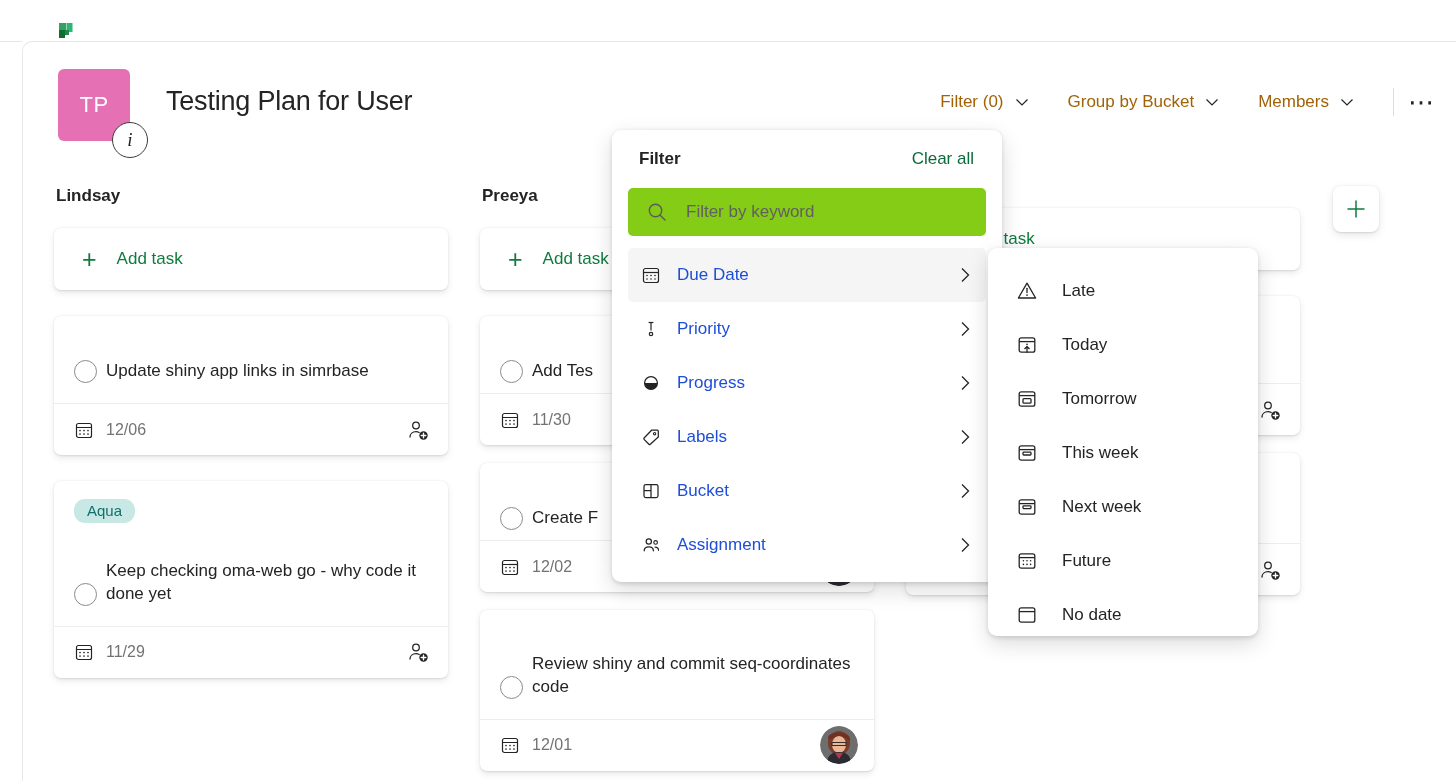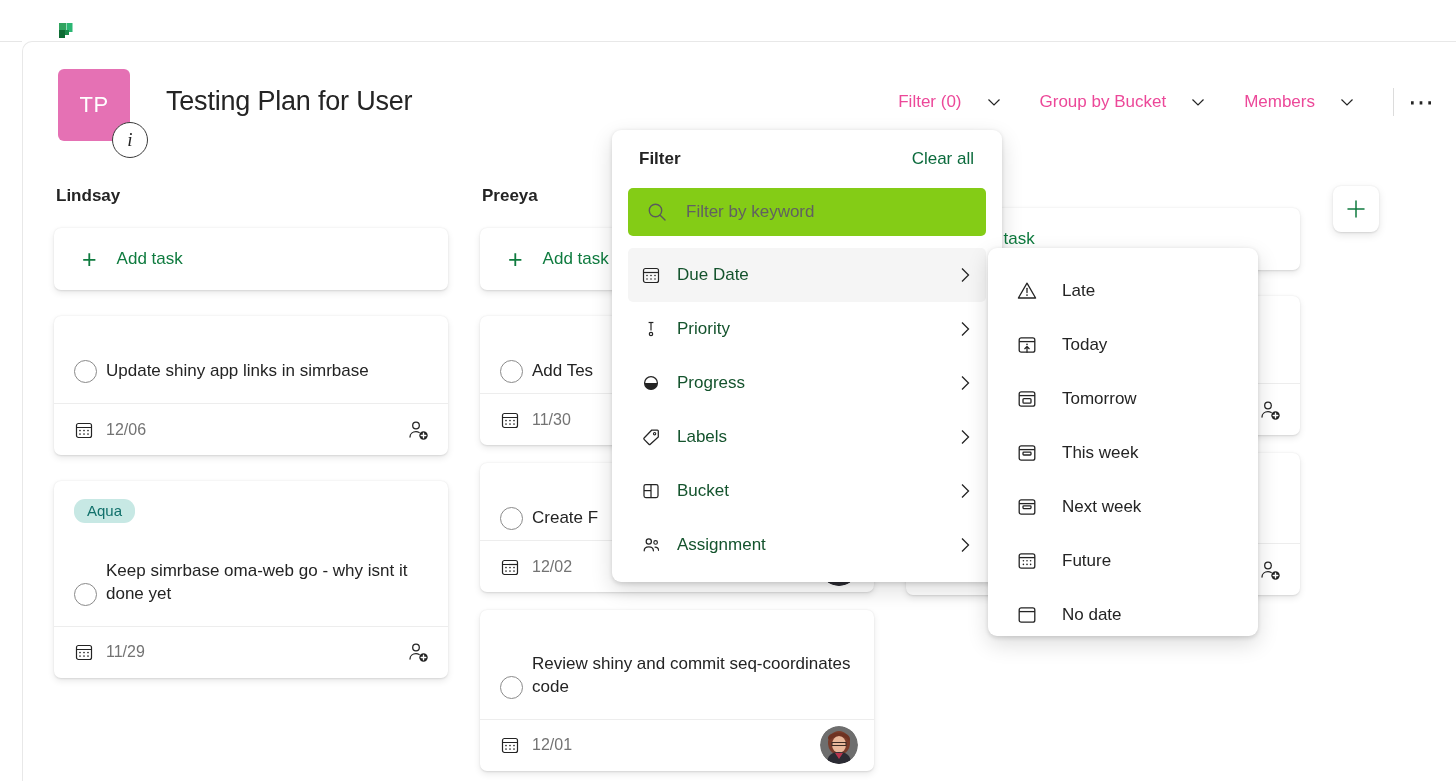--- a/index.html
+++ b/index.html
@@ -46,23 +46,23 @@
     font-size: 19px; color: #242424; font-style: italic;
   }
   .plan-title {
     position: absolute; left: 166px; top: 86px;
     font-size: 27px; color: #242424; letter-spacing: -.2px;
   }
 
   
   .toolbar { position: absolute; right: 0px; top: 82px; height: 40px; display: flex; align-items: center; }
   .tb-btn {
-    display: flex; align-items: center; gap: 24px;
+    display: flex; align-items: center; gap: 10px;
     padding: 6px 10px; margin-right: 18px;
-    font-size: 17px; color: #ec4899; background: transparent;
+    font-size: 17px; color: #a16207; background: transparent;
     border: none; cursor: pointer; white-space: nowrap;
     font-family: "Liberation Sans", sans-serif;
   }
   .tb-sep { width: 1px; height: 28px; background: #dcdcdc; margin: 0 6px 0 10px; }
   .tb-ellipsis {
     width: 44px; height: 36px; margin-right: 12px;
     display: flex; align-items: center; justify-content: center;
     font-size: 26px; color: #242424; letter-spacing: 2px; cursor: pointer;
     line-height: 0.5;
   }
@@ -135,21 +135,21 @@
     cursor: text;
   }
   .filter-search-ph { font-size: 17px; color: #616161; }
   .filter-list { margin-top: 12px; }
   .filter-item {
     height: 54px; border-radius: 5px; display: flex; align-items: center;
     padding: 0 12px 0 13px; cursor: pointer;
   }
   .filter-item.is-active { background: #f5f5f5; }
   .filter-item-icon { width: 26px; display: flex; align-items: center; justify-content: flex-start; flex: none; }
-  .filter-item-label { font-size: 17px; color: #14532d; margin-left: 10px; flex: 1; }
+  .filter-item-label { font-size: 17px; color: #1d4ed8; margin-left: 10px; flex: 1; }
   .chev { flex: none; }
 
   
   .submenu {
     position: absolute; left: 988px; top: 248px;
     width: 270px; height: 388px;
     background: #ffffff; border-radius: 9px;
     box-shadow: 0 1.6px 4px rgba(0,0,0,.13), 0 8px 22px rgba(0,0,0,.14);
     padding: 16px 0;
   }
@@ -260,21 +260,21 @@
               </svg>
           </div>
         </div>
       </div>
 
       <div class="task-card">
         <div class="task-body">
           <div class="task-label-pill" style="background:#c7e8e4;color:#11706b;">Aqua</div>
           <div class="task-row">
             <div class="task-check"></div>
-            <div class="task-title">Keep simrbase oma-web go - why isnt it done yet</div>
+            <div class="task-title">Keep checking oma-web go - why code it done yet</div>
           </div>
         </div>
         <div class="task-footer">
           <div class="due-chip">
             <span>
               <svg width="20" height="20" viewBox="0 0 20 20">
                   <rect x="2.5" y="3.5" width="15" height="14" rx="2" fill="none" stroke="#242424" stroke-width="1.2"></rect>
                   <path d="M2.5 7.5 H17.5" stroke="#242424" stroke-width="1.2"></path>
                   <g fill="#242424">
                     <circle cx="6" cy="10.5" r=".85"></circle>

